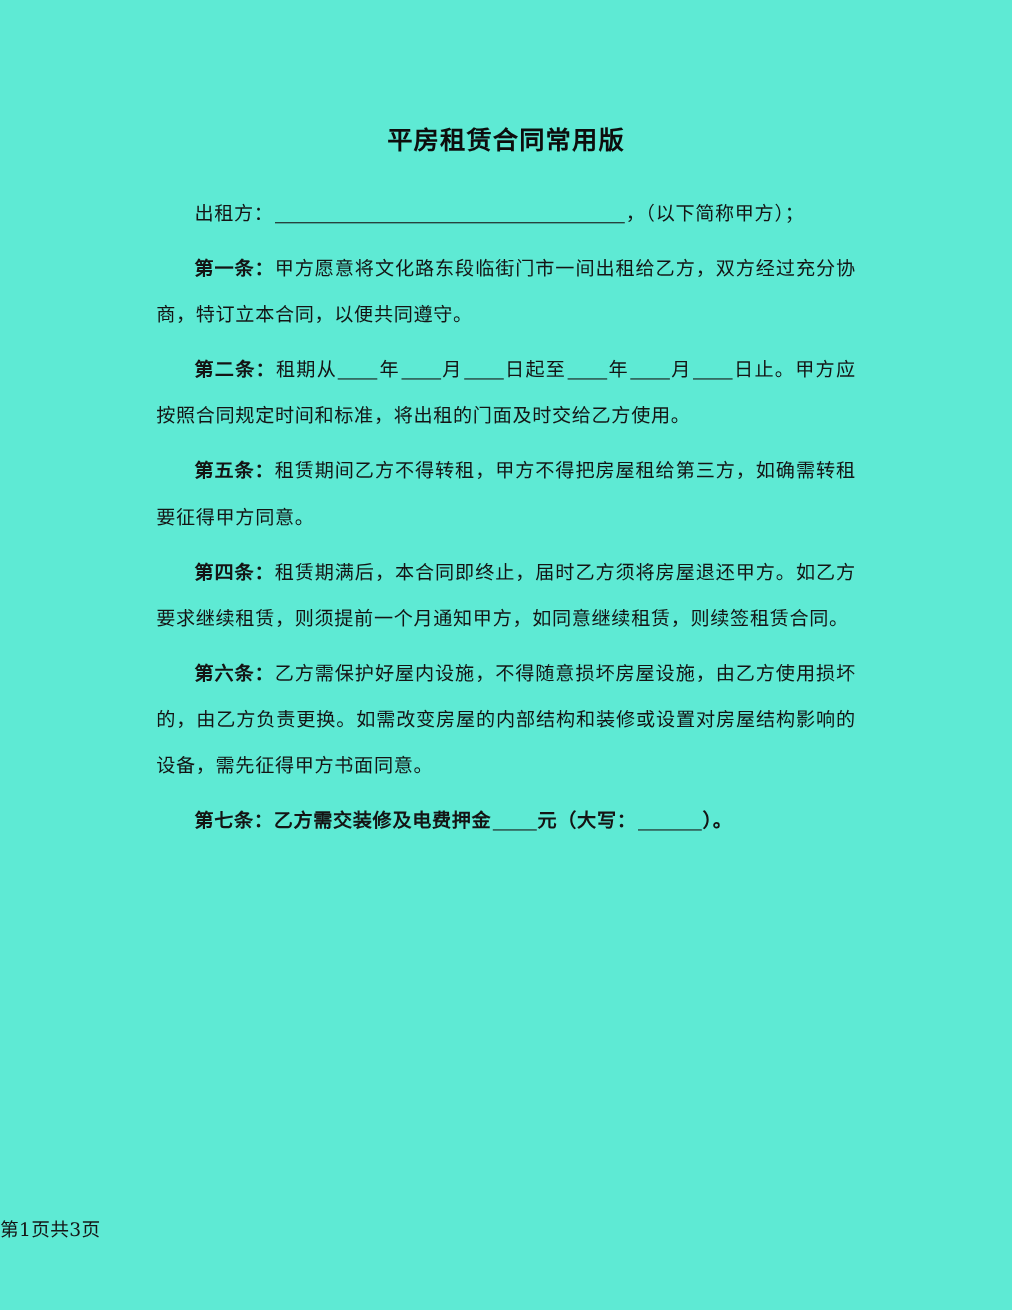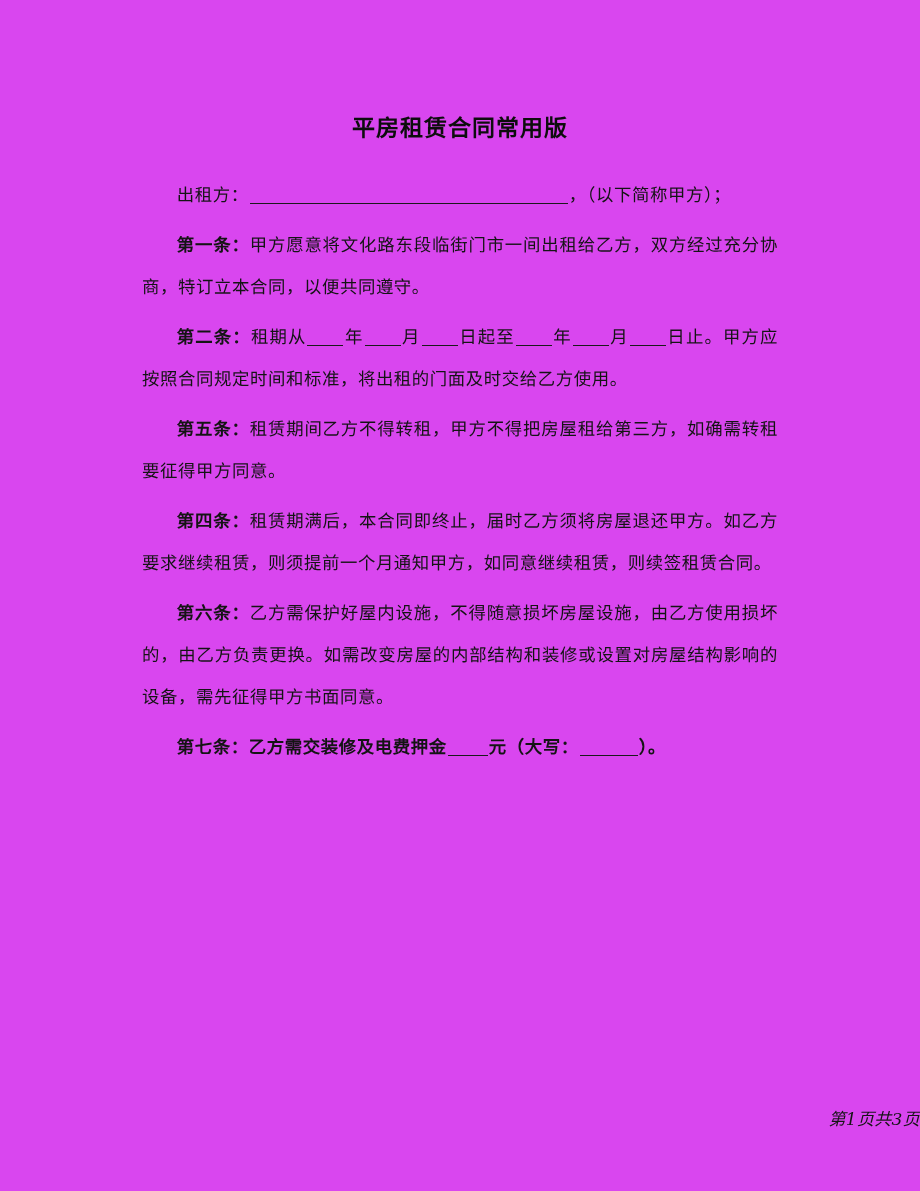--- a/index.html
+++ b/index.html
@@ -14,21 +14,21 @@
     position: relative;
     overflow: hidden;
     font-family: "DejaVu Serif", "Liberation Serif", serif;
     color: #101010;
     -webkit-font-smoothing: antialiased;
   }
 
   .page {
     position: absolute;
     inset: 0;
-    background: #d946ef;
+    background: #5eead4;
   }
 
   
   .doc-body {
     position: absolute;
     left: 134px;
     top: 0;
     width: 652px;
   }
 
@@ -82,27 +82,26 @@
   .blank-amt   { width: 40px; }
   .blank-cap   { width: 54px; }
   .blank-cap2  { width: 58px; }
 
   
   .page-footer {
     position: absolute;
     left: 0;
     right: 0;
     top: 1106px;
-    text-align: right;
+    text-align: left;
     font-size: 17px;
     line-height: 26px;
     color: #151515;
     font-family: "DejaVu Serif", "Liberation Serif", serif;
     letter-spacing: 0.3px;
-    font-style: italic;
   }
 </style>
 </head>
 <body>
 
 <div class="page">
 
   <div class="doc-body">
 
     <h1 class="doc-title">平房租赁合同常用版</h1>

